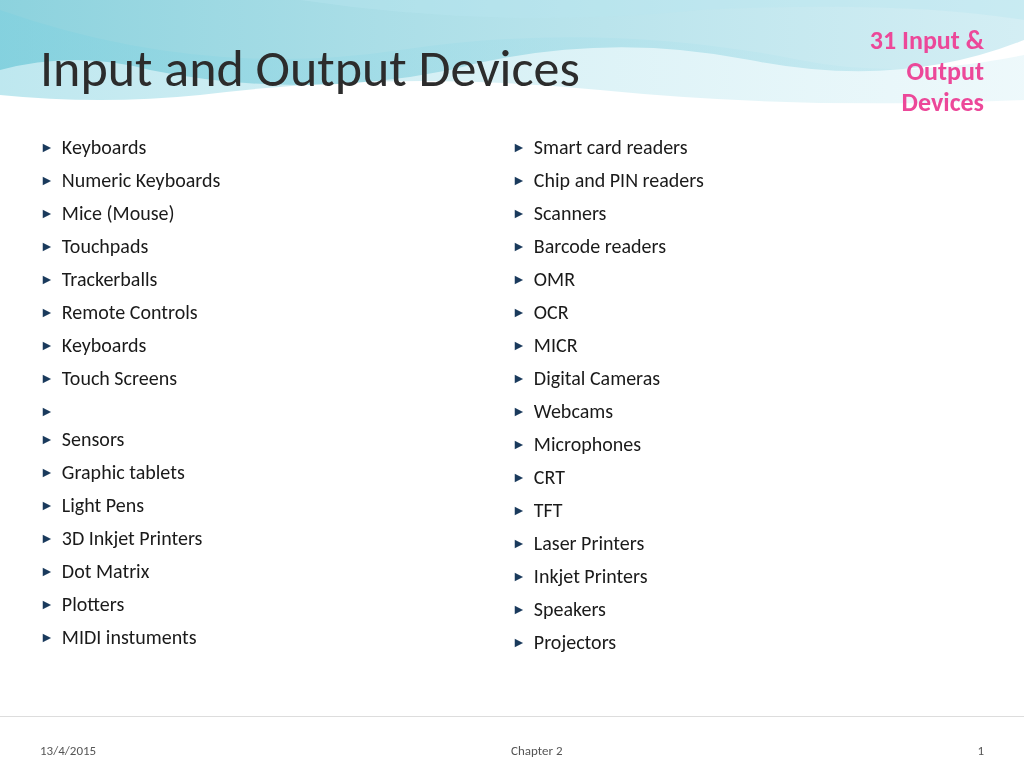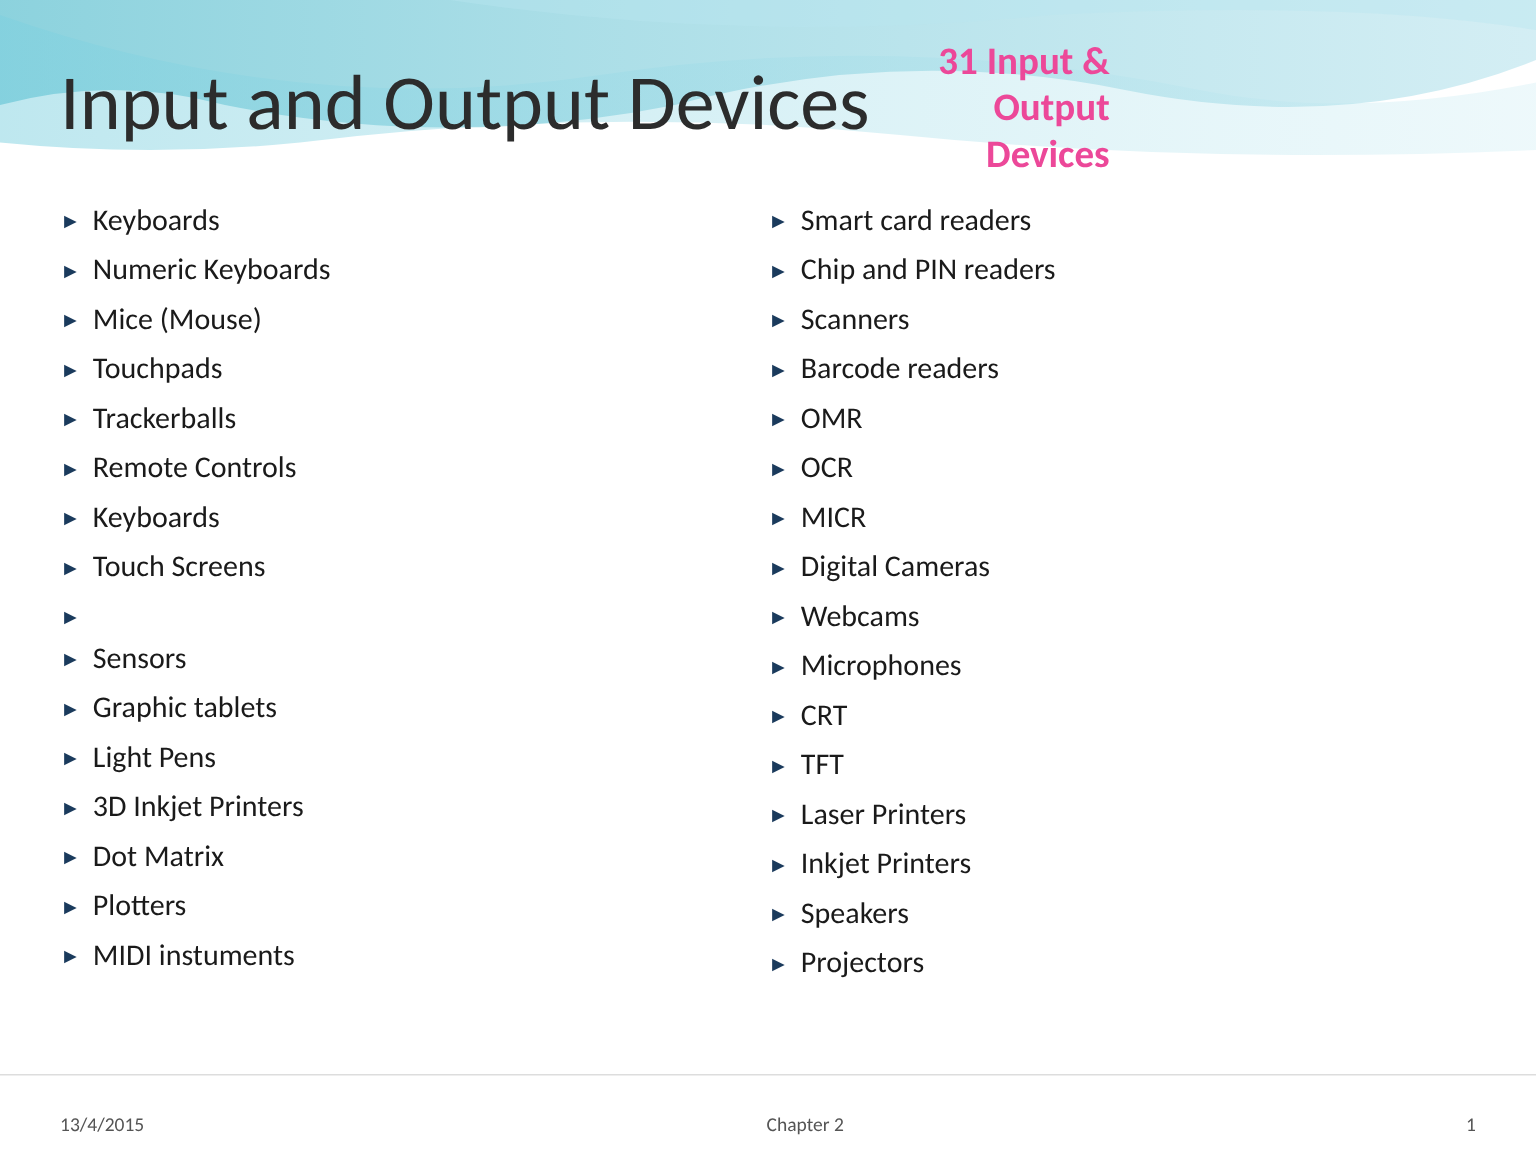--- a/index.html
+++ b/index.html
@@ -35,20 +35,21 @@
 
     .content {
       position: relative;
       z-index: 1;
       padding: 10px 40px 0 40px;
     }
 
     .header-area {
       display: flex;
       align-items: flex-start;
+      justify-content: space-between;
       margin-top: 10px;
       margin-bottom: 10px;
     }
 
     .main-title {
       font-size: 52px;
       font-weight: 400;
       color: #2c2c2c;
       font-family: 'Calibri', 'Arial', sans-serif;
       line-height: 1.1;

